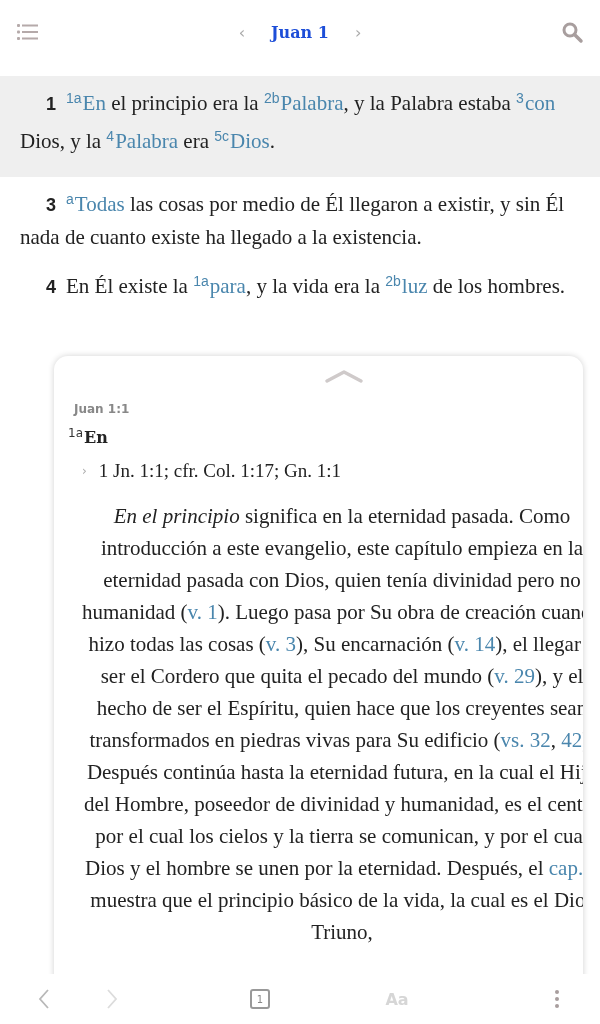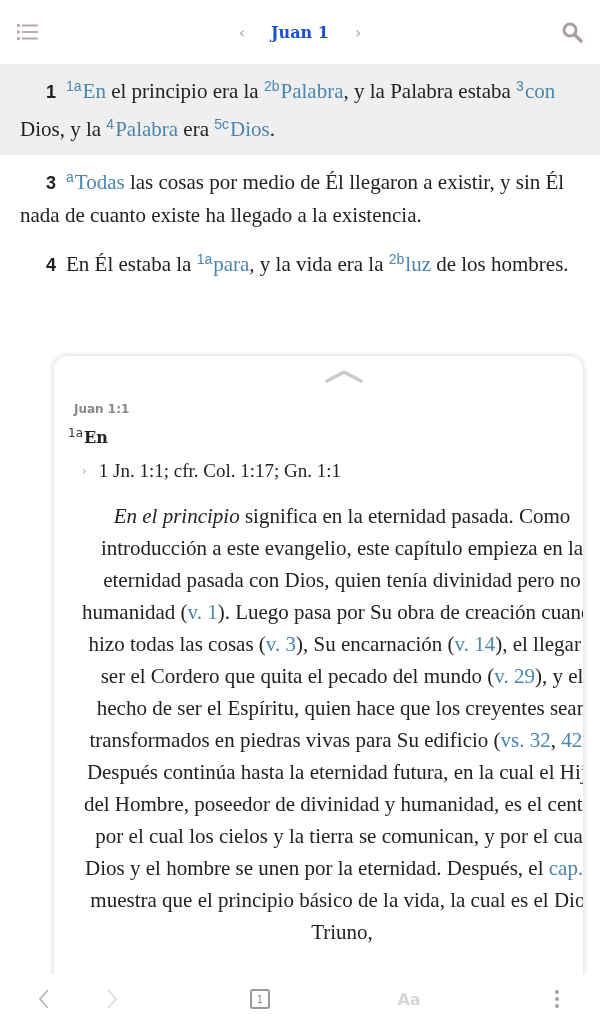--- a/index.html
+++ b/index.html
@@ -8,21 +8,21 @@
 
   .topbar { position: absolute; top: 0; left: 0; width: 600px; height: 64px; background: #fff; display: flex; align-items: center; justify-content: center; }
   .topbar .menu-btn { position: absolute; left: 16px; top: 20px; width: 24px; height: 24px; cursor: pointer; }
   .topbar .search-btn { position: absolute; right: 16px; top: 20px; width: 24px; height: 24px; cursor: pointer; }
   .title-group { display: flex; align-items: center; gap: 20px; }
   .chev { color: #aaa; font-family: "DejaVu Sans", sans-serif; font-size: 16px; cursor: pointer; padding: 4px 6px; }
   .title { font-family: "DejaVu Serif", serif; font-weight: bold; font-size: 16px; color: #1d4ed8; }
 
   .reader { position: absolute; top: 64px; left: 0; width: 600px; }
   .verse { font-family: "Liberation Serif", serif; font-size: 21px; line-height: 32px; padding: 6px 20px 6px 20px; text-indent: 26px; color: #222; }
-  .verse.highlighted { background: #efefef; padding-top: 6px; padding-bottom: 10px; }
+  .verse.highlighted { background: #efefef; padding-top: 6px; padding-bottom: 20px; margin-top: 12px; }
   .vnum { font-family: "Liberation Sans", sans-serif; font-weight: bold; font-size: 18px; margin-right: 10px; color: #222; }
   .sup { font-family: "Liberation Sans", sans-serif; font-size: 14px; vertical-align: 7px; color: #4a86ad; margin-right: 1px; }
   .lnk { color: #4a86ad; cursor: pointer; }
   .it { font-style: italic; }
 
   .sheet { position: absolute; top: 356px; left: 10px; width: 529px; height: 640px; background: #fff; border-radius: 14px 14px 0 0; box-shadow: 0 0 6px rgba(0,0,0,0.18); overflow: hidden; margin-left: 44px; }
   .handle { position: absolute; top: 12px; left: 270px; width: 40px; height: 16px; cursor: grab; }
   .ref-label { position: absolute; top: 46px; left: 20px; font-family: "DejaVu Sans", sans-serif; font-size: 12px; font-weight: bold; color: #888; }
   .note-head { position: absolute; top: 70px; left: 14px; font-family: "DejaVu Serif", serif; font-weight: bold; font-size: 16px; color: #222; }
   .note-head .nsup { font-family: "DejaVu Sans", sans-serif; font-weight: normal; font-size: 12px; vertical-align: 6px; color: #333; margin-right: 1px; }
@@ -62,21 +62,21 @@
     <svg width="24" height="24" viewBox="0 0 24 24">
       <circle cx="10" cy="10" r="6" fill="none" stroke="#a89e9e" stroke-width="3"></circle>
       <line x1="14.5" y1="14.5" x2="21" y2="21" stroke="#a89e9e" stroke-width="3.5" stroke-linecap="round"></line>
     </svg>
   </div>
 </div>
 
 <div class="reader" id="reader">
     <p class="verse highlighted"><span class="vnum">1</span><span class="sup">1a</span><span class="lnk">En</span><span> el principio era la </span><span class="sup">2b</span><span class="lnk">Palabra</span><span>, y la Palabra estaba </span><span class="sup">3</span><span class="lnk">con</span><span> Dios, y la </span><span class="sup">4</span><span class="lnk">Palabra</span><span> era </span><span class="sup">5c</span><span class="lnk">Dios</span><span>.</span></p>
     <p class="verse"><span class="vnum">3</span><span class="sup">a</span><span class="lnk">Todas</span><span> las cosas por medio de Él llegaron a existir, y sin Él nada de cuanto existe ha llegado a la existencia.</span></p>
-    <p class="verse"><span class="vnum">4</span><span>En Él estaba la </span><span class="sup">1a</span><span class="lnk">para</span><span>, y la vida era la </span><span class="sup">2b</span><span class="lnk">luz</span><span> de los hombres.</span></p>
+    <p class="verse"><span class="vnum">4</span><span>En Él existe la </span><span class="sup">1a</span><span class="lnk">para</span><span>, y la vida era la </span><span class="sup">2b</span><span class="lnk">luz</span><span> de los hombres.</span></p>
   </div>
 
 <div class="sheet">
   <div class="handle">
     <svg width="40" height="16" viewBox="0 0 40 16">
       <path d="M3 13 L20 4 L37 13" fill="none" stroke="#cfcaca" stroke-width="3.5" stroke-linecap="round" stroke-linejoin="round"></path>
     </svg>
   </div>
   <div class="ref-label">Juan 1:1</div>
   <div class="note-head">
@@ -96,21 +96,21 @@
     </svg>
   </div>
   <div class="bb-btn" style="left:102px;width:20px;">
     <svg width="14" height="22" viewBox="0 0 14 22">
       <path d="M3 2 L11 11 L3 20" fill="none" stroke="#dcdcdc" stroke-width="1.8"></path>
     </svg>
   </div>
   <div class="bb-btn" style="left:249px;width:22px;">
     <div class="bb-page">1</div>
   </div>
-  <div class="bb-btn bb-aa" style="left:396px;width:26px;">Aa</div>
+  <div class="bb-btn bb-aa" style="left:384px;width:26px;">Aa</div>
   <div class="bb-btn" style="left:550px;width:14px;">
     <svg width="6" height="22" viewBox="0 0 6 22">
       <circle cx="3" cy="4" r="2" fill="#a89e9e"></circle>
       <circle cx="3" cy="11" r="2" fill="#a89e9e"></circle>
       <circle cx="3" cy="18" r="2" fill="#a89e9e"></circle>
     </svg>
   </div>
 </div>
 
 </body></html>

